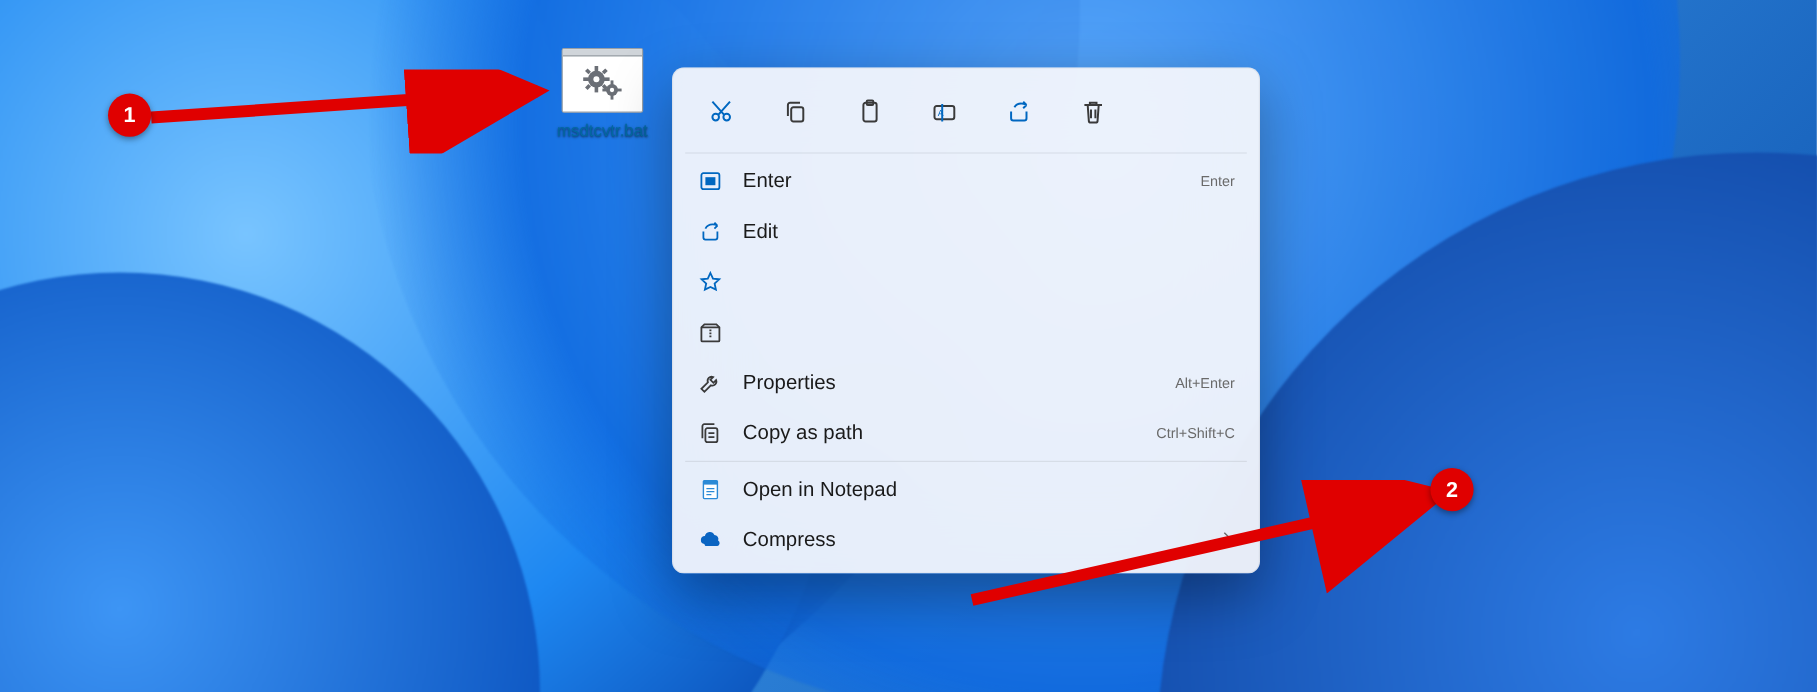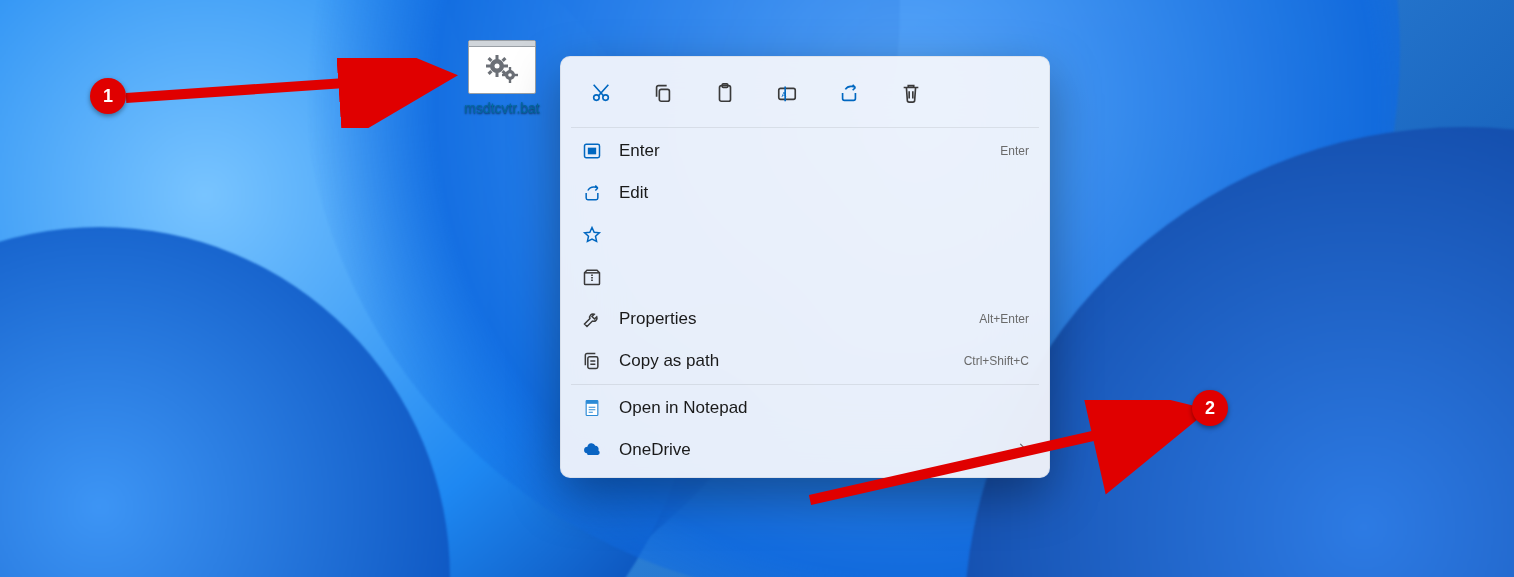--- a/index.html
+++ b/index.html
@@ -243,20 +243,20 @@
     <span class="txt">Open in Notepad</span>
     <span class="shortcut"></span>
   </div>
 
   <div class="ctx-item">
     <span class="ico">
       <svg width="20" height="20" viewBox="0 0 24 24">
           <path d="M6 16a4 4 0 0 1 .5-7.97A5 5 0 0 1 16 7a4 4 0 0 1 3.7 5.5A3 3 0 0 1 19 18H7a3 3 0 0 1-1-2z" fill="#0a64c2"></path>
         </svg>
     </span>
-    <span class="txt">OneDrive</span>
+    <span class="txt">Compress</span>
     <span class="chev">
       <svg width="14" height="14" viewBox="0 0 24 24">
           <path d="M9 5l7 7-7 7" fill="none" stroke="#6a6a6a" stroke-width="2"></path>
         </svg>
     </span>
   </div>
 </div>
 
 </body></html>

